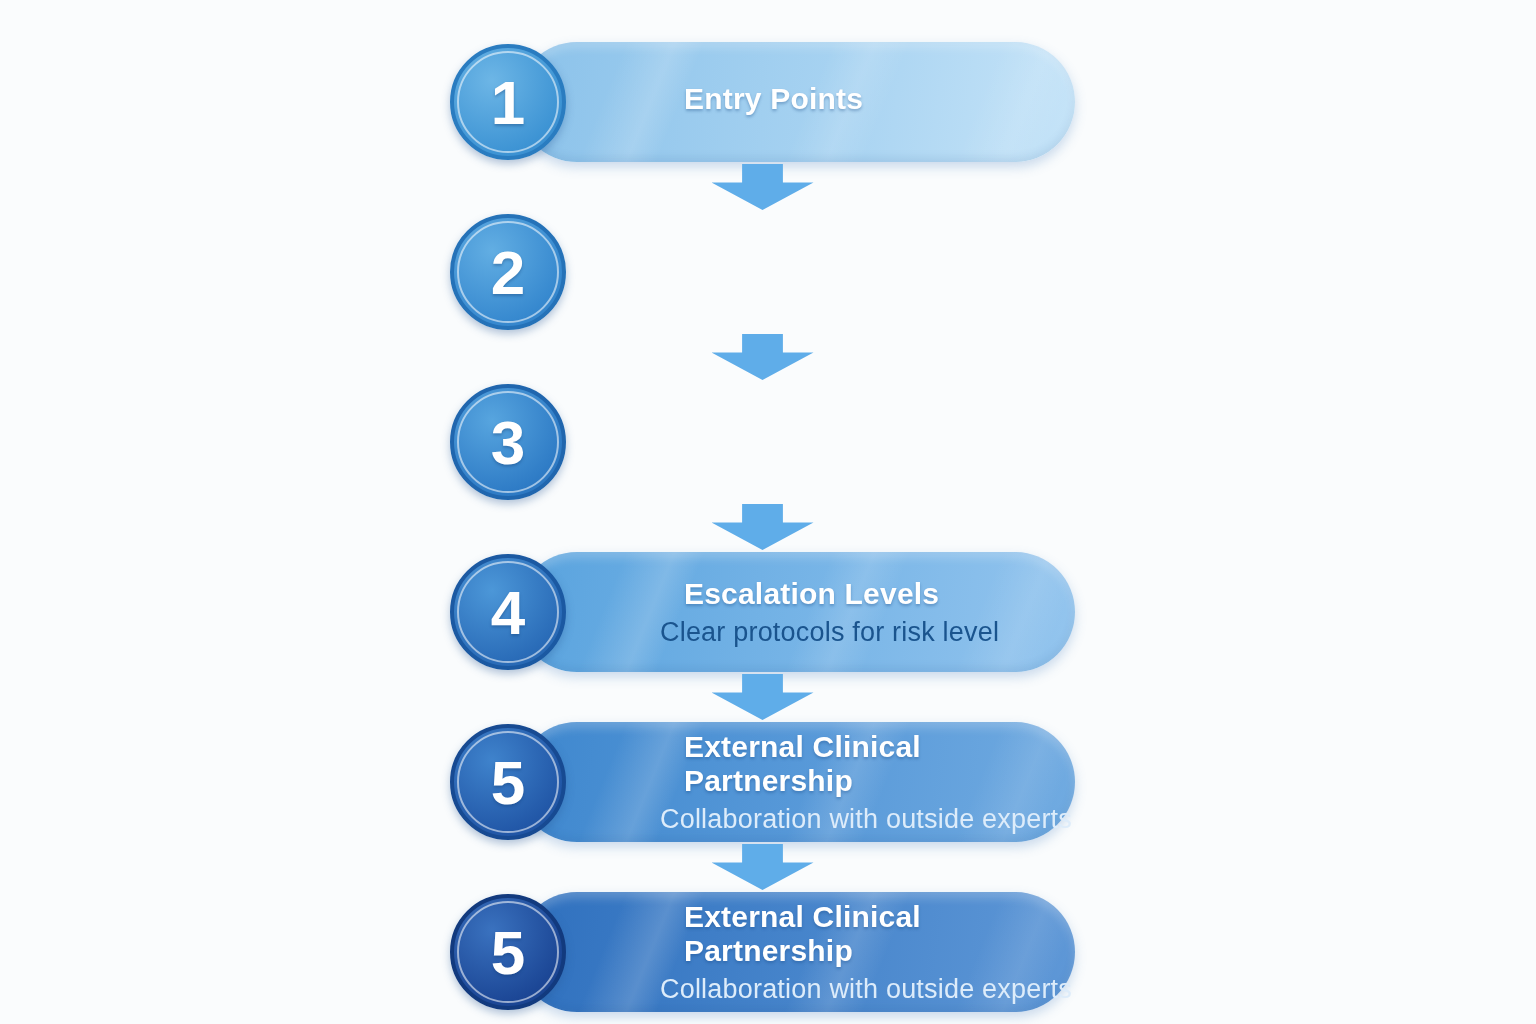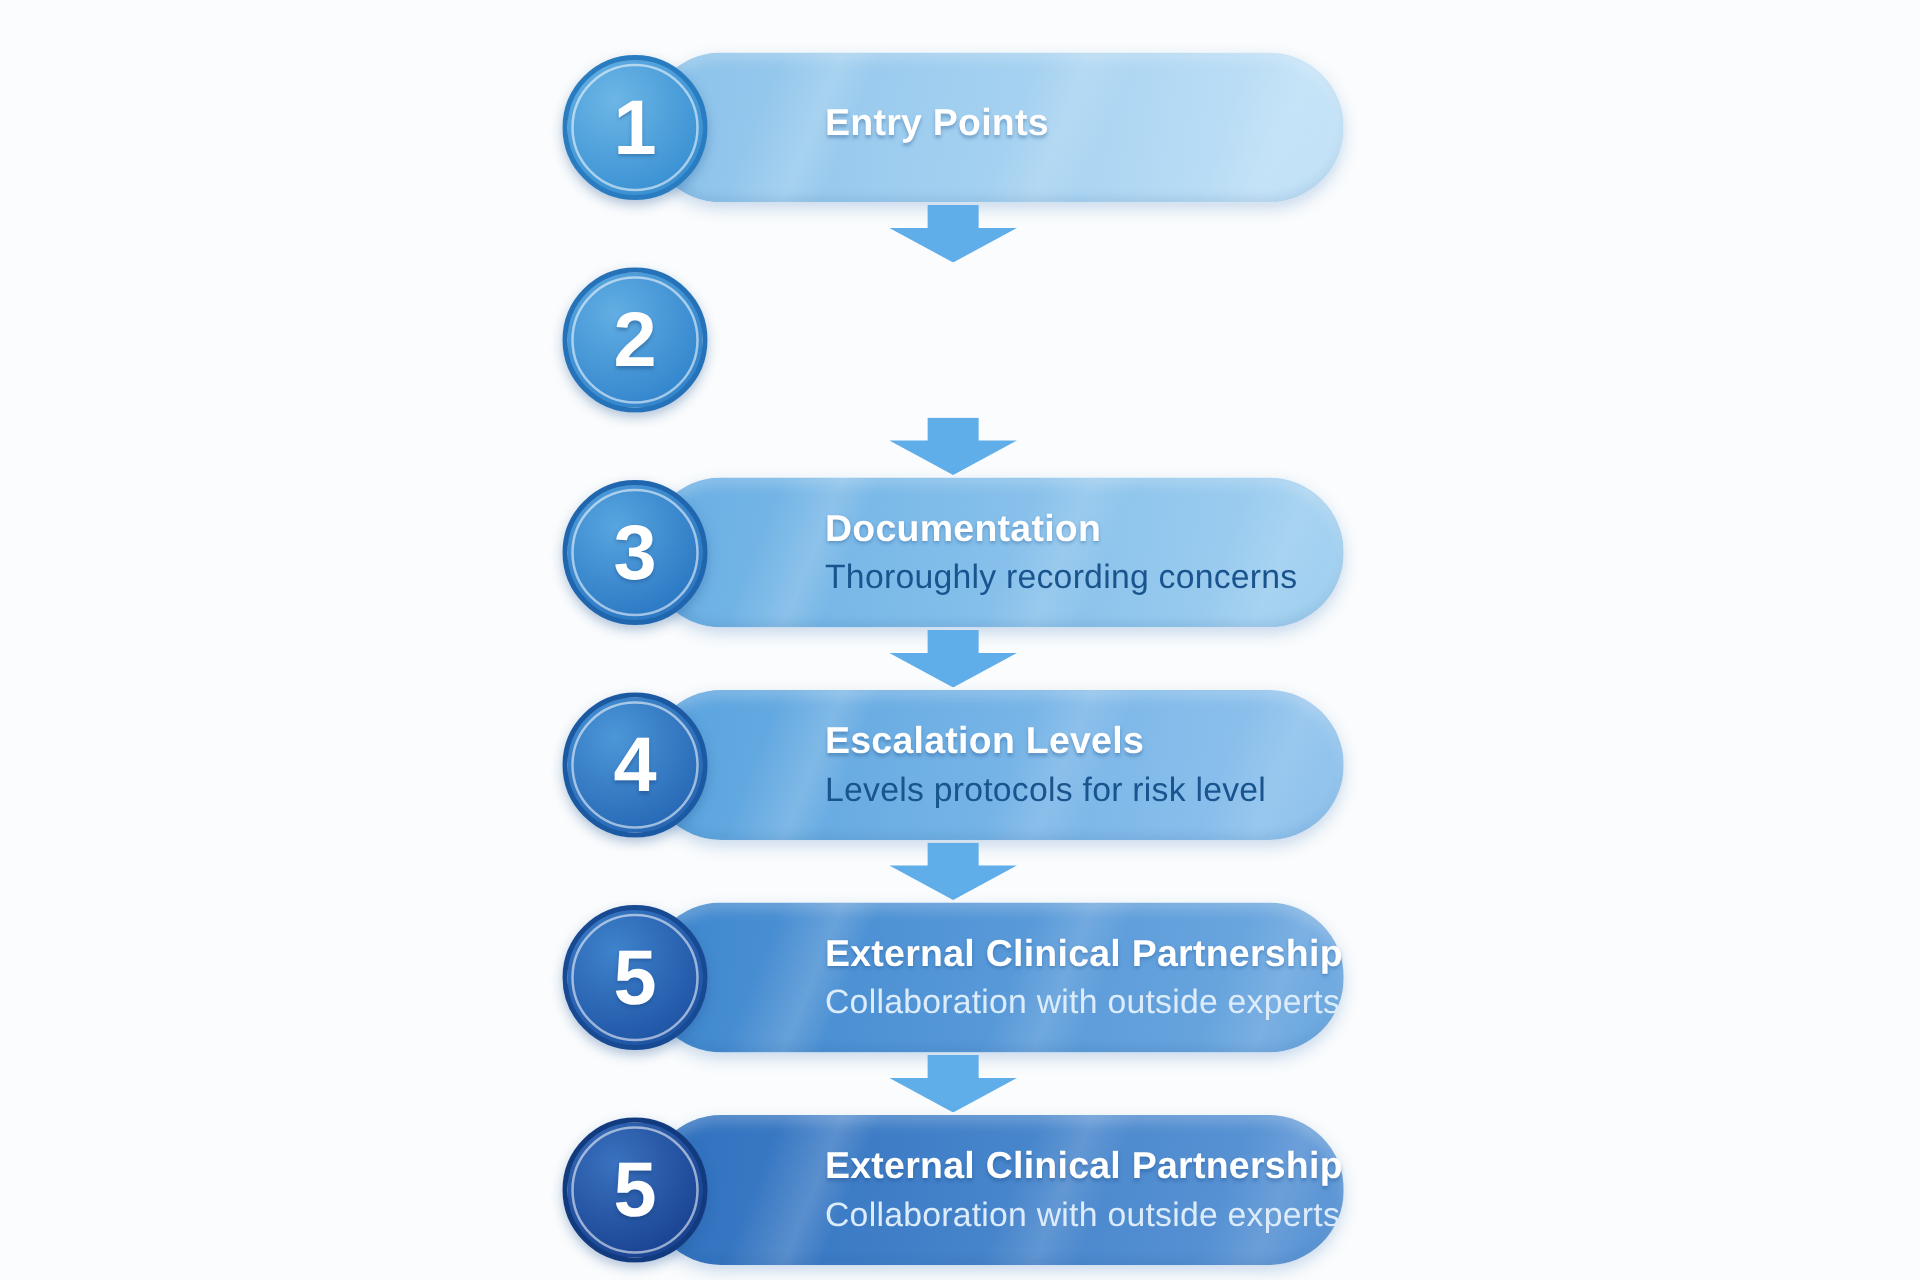--- a/index.html
+++ b/index.html
@@ -37,20 +37,21 @@
     transform: translateY(-50%);
     z-index: 2;
   }
   .step-title {
     font-size: 30px;
     font-weight: bold;
     color: #ffffff;
     letter-spacing: 0.2px;
     text-shadow: 0 2px 3px rgba(20, 70, 130, 0.35);
     margin-bottom: 6px;
+    margin-left: 24px;
   }
   .step-subtitle {
     font-size: 27px;
     font-weight: normal;
     color: var(--subtitle-color);
     letter-spacing: 0.2px;
   }
   .circle {
     position: absolute;
     left: 0;
@@ -120,40 +121,34 @@
     <div class="circle">
       <span class="num">2</span>
     </div>
   </div>
 
   <div class="arrow-gap">
     <div class="arrow" style="background: linear-gradient(rgb(95, 173, 233) 0%, rgb(95, 173, 233) 100%);"></div>
   </div>
 
   <div class="step-row" style="--pill-start: #68aee3; --pill-mid: #88c1eb; --pill-end: #a5d2f1; --circle-fill-light: #57a5df; --circle-fill: #2f7cc6; --circle-fill-dark: #256cb6; --circle-border: #2066ae; --subtitle-color: #1a548e;">
-    <div class="pill">
-      <div class="step-text">
-        <div class="step-title">Documentation</div>
-        <div class="step-subtitle">Thoroughly recording concerns</div>
-      </div>
-    </div>
     <div class="circle">
       <span class="num">3</span>
     </div>
   </div>
 
   <div class="arrow-gap">
     <div class="arrow" style="background: linear-gradient(rgb(95, 173, 233) 0%, rgb(95, 173, 233) 100%);"></div>
   </div>
 
   <div class="step-row" style="--pill-start: #59a3de; --pill-mid: #78b5e7; --pill-end: #94c5ee; --circle-fill-light: #4c97d8; --circle-fill: #2a6cb8; --circle-fill-dark: #215da8; --circle-border: #1b59a2; --subtitle-color: #1a548e;">
     <div class="pill">
       <div class="step-text">
         <div class="step-title">Escalation Levels</div>
-        <div class="step-subtitle">Levels protocols for risk level</div>
+        <div class="step-subtitle">Clear protocols for risk level</div>
       </div>
     </div>
     <div class="circle">
       <span class="num">4</span>
     </div>
   </div>
 
   <div class="arrow-gap">
     <div class="arrow" style="background: linear-gradient(rgb(95, 173, 233) 0%, rgb(95, 173, 233) 100%);"></div>
   </div>

